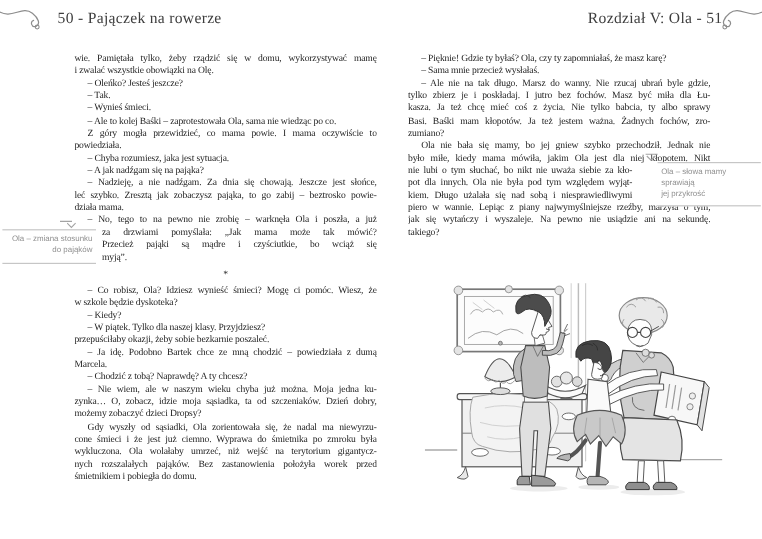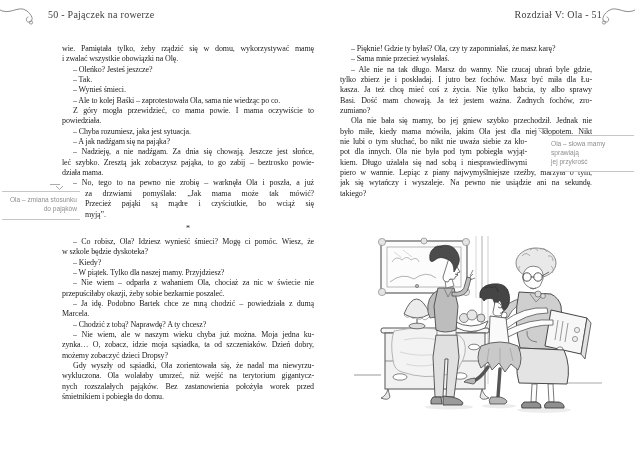--- a/index.html
+++ b/index.html
@@ -1,21 +1,21 @@
 <!DOCTYPE html>
 <html><head>
 <meta charset="utf-8">
 <style>
   html,body { margin:0; padding:0; background:#ffffff; }
   .spread {
     position:relative; width:635px; height:449px; background:#fff; overflow:hidden;
     font-family:"Liberation Serif", serif;
   }
   .page-header {
-    position:absolute; top:10px; font-size:10px; line-height:9px;
+    position:absolute; top:10px; font-size:13px; line-height:9px;
     color:#3d3d3d; letter-spacing:.25px;
   }
   .page-header.hl { left:48px; }
   .page-header.hr { right:33px;text-align:right; }
   .flourish { position:absolute; }
   .fl-left { left:0px; top:2px; }
   .fl-right { right:0px; top:2px; }
 
   .pagebody {
     position:absolute; width:252px; font-size:8px; line-height:10.35px;
@@ -79,55 +79,55 @@
       <div class="line j">leć szybko. Zresztą jak zobaczysz pająka, to go zabij – beztrosko powie-</div>
       <div class="line">działa mama.</div>
       <div class="line in j">– No, tego to na pewno nie zrobię – warknęła Ola i poszła, a już</div>
       <div class="line nb j">za drzwiami pomyślała: „Jak mama może tak mówić?</div>
       <div class="line nb j">Przecież pająki są mądre i czyściutkie, bo wciąż się</div>
       <div class="line nb">myją”.</div>
       <div class="line sep">*</div>
       <div class="line in j">– Co robisz, Ola? Idziesz wynieść śmieci? Mogę ci pomóc. Wiesz, że</div>
       <div class="line">w szkole będzie dyskoteka?</div>
       <div class="line in">– Kiedy?</div>
-      <div class="line in">– W piątek. Tylko dla naszej mamy. Przyjdziesz?</div>
-      <div class="line in j">– Nie wiem – odparła z wahaniem Ola, chociaż za nic w świecie nie</div>
+      <div class="line in">– W piątek. Tylko dla naszej klasy. Przyjdziesz?</div>
       <div class="line">przepuściłaby okazji, żeby sobie bezkarnie poszaleć.</div>
       <div class="line in j">– Ja idę. Podobno Bartek chce ze mną chodzić – powiedziała z dumą</div>
       <div class="line">Marcela.</div>
       <div class="line in">– Chodzić z tobą? Naprawdę? A ty chcesz?</div>
       <div class="line in j">– Nie wiem, ale w naszym wieku chyba już można. Moja jedna ku-</div>
       <div class="line j">zynka… O, zobacz, idzie moja sąsiadka, ta od szczeniaków. Dzień dobry,</div>
       <div class="line">możemy zobaczyć dzieci Dropsy?</div>
       <div class="line in j">Gdy wyszły od sąsiadki, Ola zorientowała się, że nadal ma niewyrzu-</div>
+      <div class="line j">cone śmieci i że jest już ciemno. Wyprawa do śmietnika po zmroku była</div>
       <div class="line j">wykluczona. Ola wolałaby umrzeć, niż wejść na terytorium gigantycz-</div>
       <div class="line j">nych rozszalałych pająków. Bez zastanowienia położyła worek przed</div>
       <div class="line">śmietnikiem i pobiegła do domu.</div>
     </div>
 
   <svg class="note-arrow na-left" width="16" height="10" viewBox="0 0 16 10">
     <path d="M0,2.5 H10 M6,4 l3.5,3.5 L13,4" fill="none" stroke="#a3a3a3" stroke-width="0.9"></path>
   </svg>
   <div class="note left-note">
     <div>Ola – zmiana stosunku</div>
     <div>do pająków</div>
   </div>
 
   <div class="pagebody right-body">
       <div class="line in">– Pięknie! Gdzie ty byłaś? Ola, czy ty zapomniałaś, że masz karę?</div>
       <div class="line in">– Sama mnie przecież wysłałaś.</div>
       <div class="line in j">– Ale nie na tak długo. Marsz do wanny. Nie rzucaj ubrań byle gdzie,</div>
       <div class="line j">tylko zbierz je i poskładaj. I jutro bez fochów. Masz być miła dla Łu-</div>
       <div class="line j">kasza. Ja też chcę mieć coś z życia. Nie tylko babcia, ty albo sprawy</div>
-      <div class="line j">Basi. Dość mam chowają. Ja też jestem ważna. Żadnych fochów, zro-</div>
+      <div class="line j">Basi. Baśki mam kłopotów. Ja też jestem ważna. Żadnych fochów, zro-</div>
       <div class="line">zumiano?</div>
       <div class="line in j">Ola nie bała się mamy, bo jej gniew szybko przechodził. Jednak nie</div>
       <div class="line j">było miłe, kiedy mama mówiła, jakim Ola jest dla niej kłopotem. Nikt</div>
       <div class="line j sh">nie lubi o tym słuchać, bo nikt nie uważa siebie za kło-</div>
-      <div class="line j sh">pot dla innych. Ola nie była pod tym pobiegła wyjąt-</div>
+      <div class="line j sh">pot dla innych. Ola nie była pod tym względem wyjąt-</div>
       <div class="line j sh">kiem. Długo użalała się nad sobą i niesprawiedliwymi</div>
       <div class="line j">piero w wannie. Lepiąc z piany najwymyślniejsze rzeźby, marzyła o tym,</div>
       <div class="line j">jak się wytańczy i wyszaleje. Na pewno nie usiądzie ani na sekundę.</div>
       <div class="line">takiego?</div>
     </div>
 
   <svg class="note-arrow na-right" width="16" height="10" viewBox="0 0 16 10">
     <path d="M2,2.5 H12 M3,4 l3.5,3.5 L10,4" fill="none" stroke="#a3a3a3" stroke-width="0.9"></path>
   </svg>
   <div class="note right-note">

